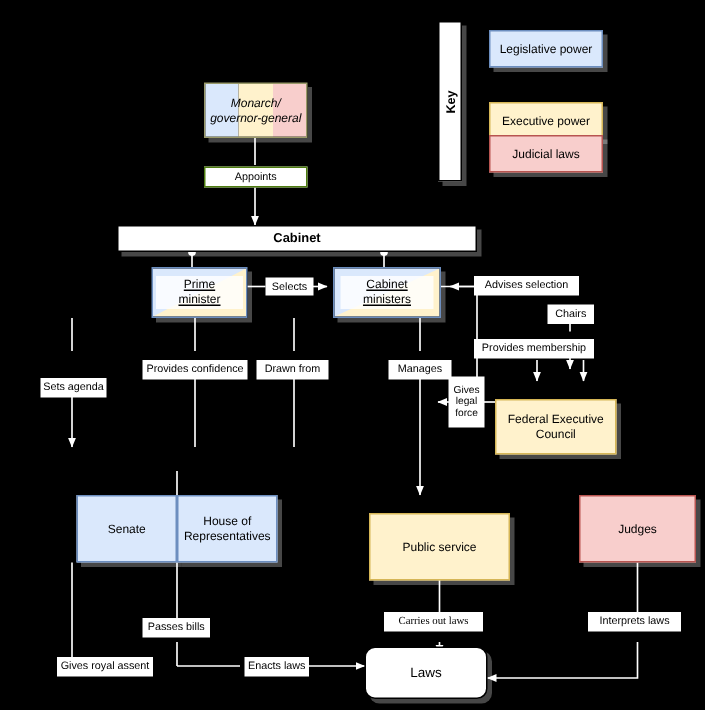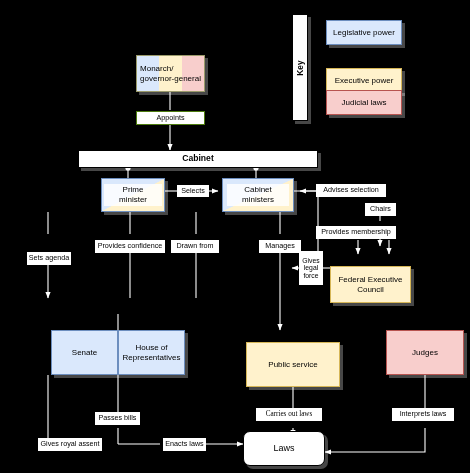--- a/index.html
+++ b/index.html
@@ -25,28 +25,28 @@
   .key-box{background:#fff;border:1px solid #000;}
   .key-text{position:absolute;transform:rotate(-90deg);transform-origin:center;
             font-size:8.4px;font-weight:bold;white-space:nowrap;}
   
   .tri{position:absolute;display:flex;box-sizing:border-box;border:1px solid #9a9a6a;}
   .tri .band{flex:1;}
   .tri .b1{background:#dae8fc;}
   .tri .b2{background:#fff2cc;}
   .tri .b3{background:#f8cecc;}
   .tri .cap{position:absolute;left:0;right:0;top:0;bottom:0;display:flex;
-            align-items:center;justify-content:center;
-            font-size:8px;line-height:1.2;}
+            align-items:center;justify-content:center;text-align:center;
+            font-size:8px;line-height:1.2;font-style:italic;}
   
   .diag{position:absolute;box-sizing:border-box;border:1px solid #6c8ebf;
         background:linear-gradient(to bottom right,#dae8fc 0%,#dae8fc 49.5%,#fff2cc 50.5%,#fff2cc 100%);
         display:flex;align-items:center;justify-content:center;text-align:center;
         font-size:8px;line-height:1.2;}
-  .diag .inner{background:rgba(255,255,255,0.82);padding:1px 15px;}
+  .diag .inner{background:rgba(255,255,255,0.82);padding:1px 15px;text-decoration:underline;}
   svg.edges{position:absolute;left:0;top:0;width:470px;height:473px;
             pointer-events:none;}
   .fs8{font-size:8px;}
 </style>
 </head>
 <body>
 
 <div id="stage">
 
   <svg class="edges" viewBox="0 0 470 473" xmlns="http://www.w3.org/2000/svg">

